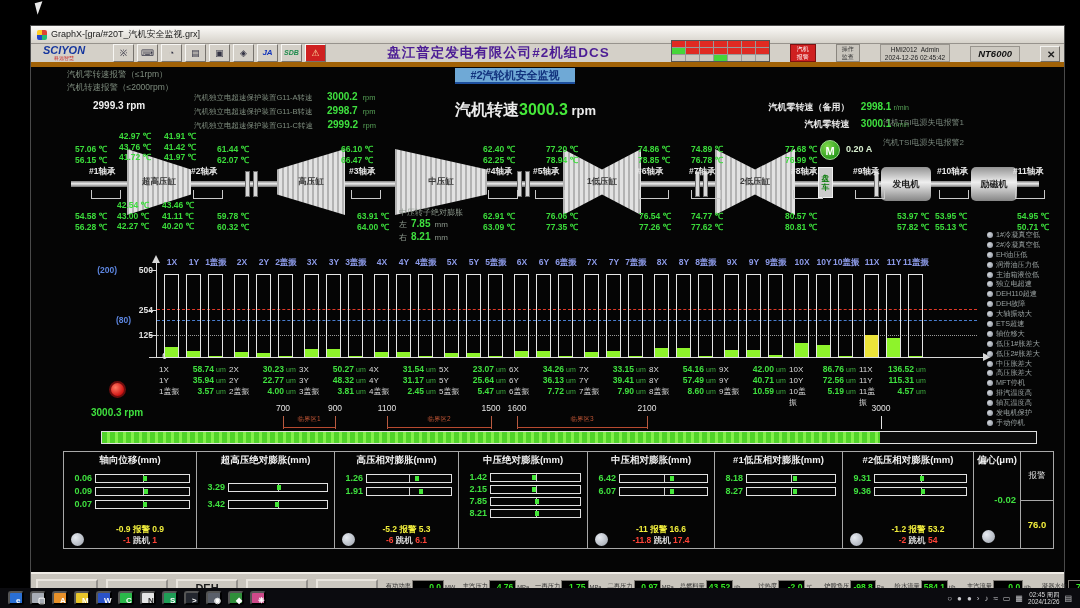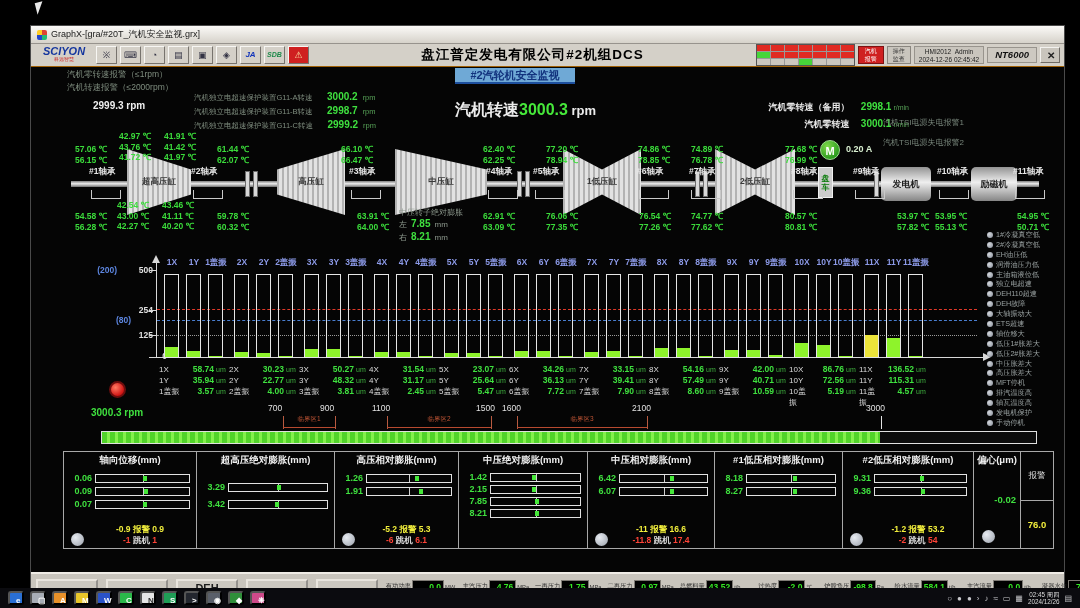--- a/index.html
+++ b/index.html
@@ -4,30 +4,30 @@
 <style>
   html,body{margin:0;padding:0;background:#000;width:1080px;height:608px;overflow:hidden;
     font-family:"Liberation Sans",sans-serif;-webkit-font-smoothing:antialiased;}
   *{box-sizing:border-box;}
   #window{position:absolute;left:30px;top:25px;width:1035px;height:563px;background:#060606;border:1px solid #4a4a4a;}
   
   #titlebar{height:18px;background:linear-gradient(#fbfaf8,#d6d2ca);display:flex;align-items:center;gap:4px;padding:0 6px;border-bottom:1px solid #97938d;}
   .app-icon{width:10px;height:10px;background:conic-gradient(#d43 0 25%,#2b7 25% 50%,#24c 50% 75%,#fc2 75%);border-radius:2px;}
   .tb-title{font-size:9px;color:#1a1a1a;}
   
-  #toolbar{height:23px;background:#d4d0c8;display:flex;align-items:center;gap:3px;padding:0 4px;border-bottom:1px solid #a16207;}
+  #toolbar{height:23px;background:#d4d0c8;display:flex;align-items:flex-end;gap:20px;padding:0 4px;border-bottom:5px solid #a16207;}
   #logo{width:58px;line-height:8px;text-align:center;}
   #logo .l1{font-size:11px;font-weight:bold;font-style:italic;color:#15369e;letter-spacing:0;}
   #logo .l2{font-size:5px;color:#c22;}
   .tb-icon{width:21px;height:18px;font-size:9px;line-height:16px;text-align:center;background:#d4d0c8;
     border:1px solid;border-color:#f7f6f3 #77736d #77736d #f7f6f3;color:#334;padding:0;cursor:default;}
   .tb-icon.ja{color:#1133bb;font-weight:bold;font-style:italic;font-size:8px;}
   .tb-icon.sdb{color:#1d8a4b;font-weight:bold;font-style:italic;font-size:7px;}
   .tb-icon.bell{background:#cf2020;color:#ffe9a8;}
-  #company{flex:1;text-align:center;font-weight:bold;font-size:13.5px;color:#000000;letter-spacing:1px;white-space:nowrap;}
+  #company{flex:1;text-align:center;font-weight:bold;font-size:13.5px;color:#4c1d95;letter-spacing:1px;white-space:nowrap;}
   #alarmgrid{display:grid;grid-template-columns:repeat(7,13px);grid-auto-rows:6px;border:1px solid #555;background:#999;gap:1px;padding:0;}
   .ag{width:13px;height:6px;}
   .ag.r{background:#e02a22;}.ag.g{background:#46d53a;}.ag.w{background:#ccc8c0;}
   .redbox{width:26px;height:18px;background:#cf2020;color:#fff;font-size:6px;line-height:8px;text-align:center;border:1px solid #7d1212;}
   .modebox{width:24px;height:18px;background:#c9c5bd;color:#333;font-size:6px;line-height:8px;text-align:center;border:1px solid #8a867f;}
   .infobox{height:18px;background:#c9c5bd;border:1px solid #98948d;padding:1px 4px;text-align:center;}
   .infobox div{font-size:6.5px;line-height:7.5px;color:#1d1d1d;white-space:nowrap;}
   .nt{height:16px;line-height:14px;padding:0 7px;border:1px solid #98948d;background:#cdc9c1;
       font-style:italic;font-weight:bold;font-size:9.5px;color:#111;}
   .closebtn{width:20px;height:16px;background:#c9c5bd;border:1px solid;border-color:#f2f1ee #6f6b65 #6f6b65 #f2f1ee;
@@ -102,21 +102,21 @@
   .vt-u{width:13px;font-size:7px;color:#3fb03f;margin-left:2px;}
   #redled{left:78px;top:314px;width:17px;height:17px;border-radius:50%;background:radial-gradient(circle at 35% 35%,#ff7a62,#cf1414 70%);border:2px solid #6d0e0e;}
   
   #rstatus{left:956px;top:163px;width:76px;}
   .rs-item{display:flex;align-items:center;gap:3px;height:9.9px;}
   .rs-dot{width:6px;height:6px;border-radius:50%;background:radial-gradient(circle at 35% 35%,#d2d6dc,#888e98);flex:none;}
   .rs-tx{font-size:7.2px;color:#9aa2a2;white-space:nowrap;}
   
   #rpm{left:40px;top:336px;width:975px;height:46px;}
   #rpm-cur{position:absolute;left:20px;top:4px;font-size:10px;font-weight:bold;color:#3fe03f;}
-  .rtick-lb{position:absolute;top:0;width:30px;margin-left:-15px;font-size:8.5px;color:#e2e2e2;}
+  .rtick-lb{position:absolute;top:0;width:30px;margin-left:-15px;text-align:center;font-size:8.5px;color:#e2e2e2;}
   .rtick{position:absolute;top:13px;width:1px;height:13px;background:#b85a40;}
   .rtick.wh{background:#e2e2e2;}
   .rzone{position:absolute;top:24px;height:1px;background:#b84a30;}
   .rzone-lb{position:absolute;top:12px;font-size:6.5px;color:#c05535;text-align:center;}
   #rpm-bar{position:absolute;left:30px;top:28px;width:936px;height:13px;border:1px solid #e0e0e0;background:#0c0c0c;}
   #rpm-fill{height:100%;background:repeating-linear-gradient(90deg,#51d32a 0 5px,#84f04c 5px 8px);}
   
   #panels{left:32px;top:384px;width:1004px;height:98px;display:flex;}
   .panel{border:1px solid #a8a8a8;border-left-width:0;position:relative;flex:none;}
   .panel:first-child{border-left-width:1px;}

